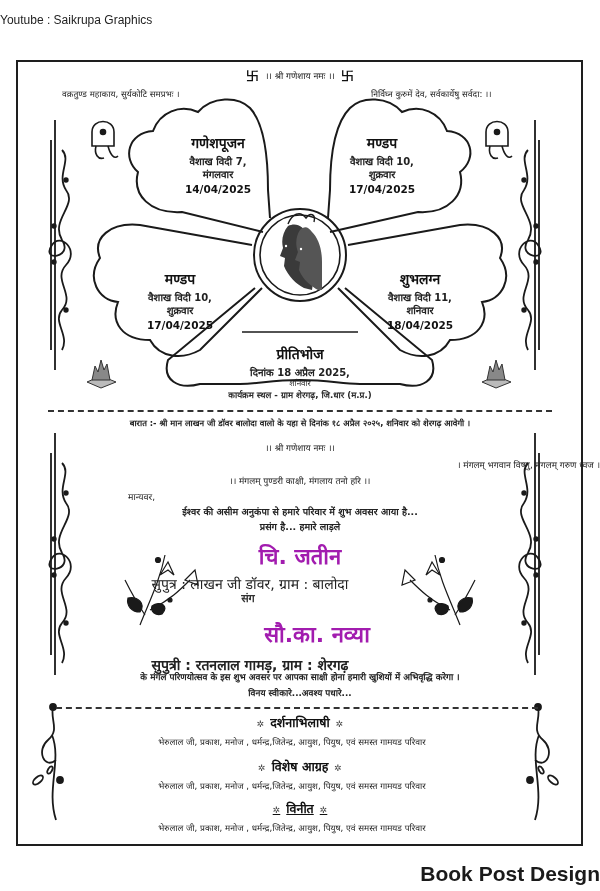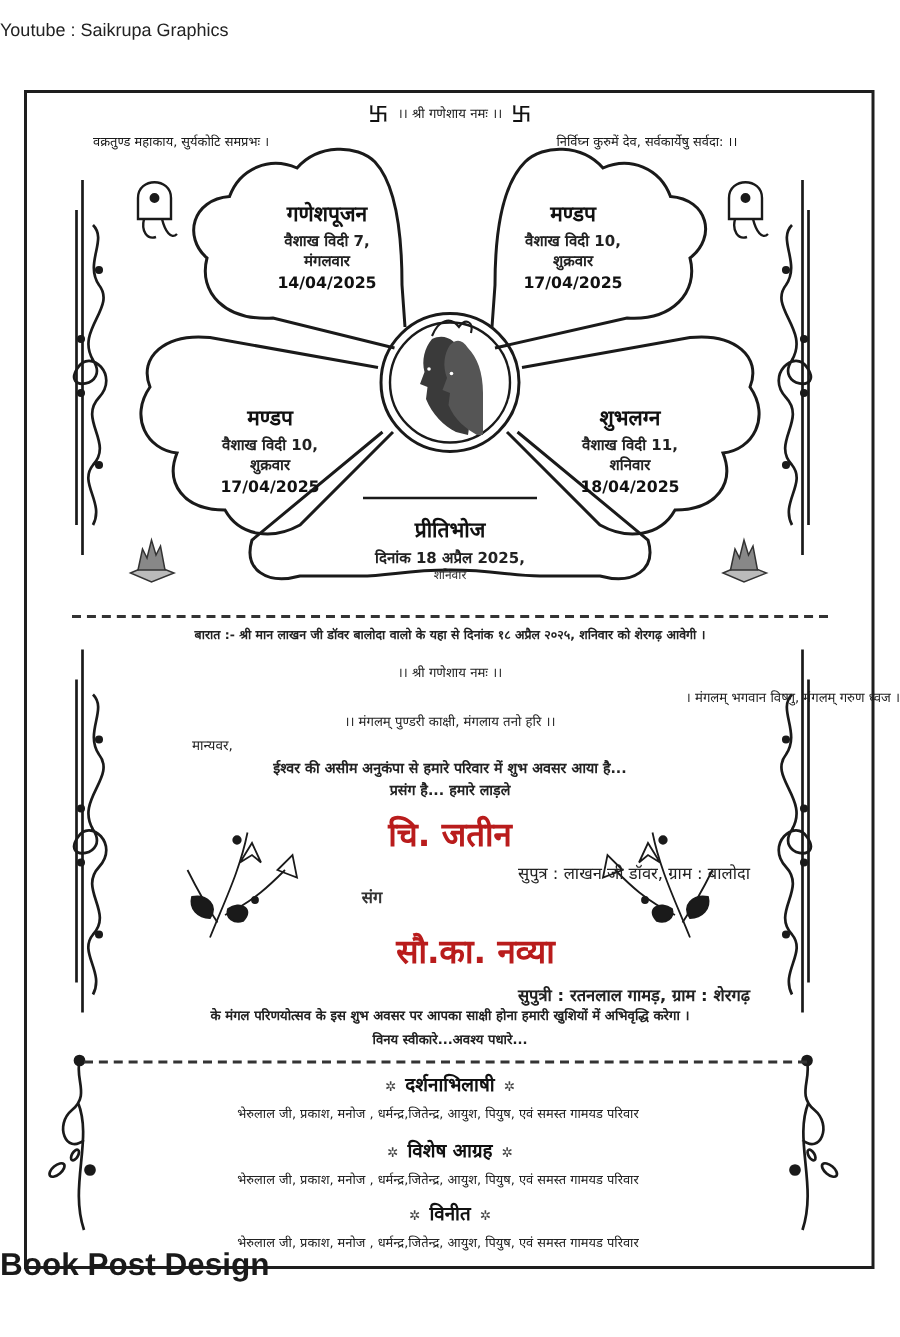--- a/index.html
+++ b/index.html
@@ -29,29 +29,29 @@
   .petal-date { font-size: 10.5px; font-weight: bold; color: #111; }
 
   .dash-sep { position: absolute; height: 0; border-top: 2px dashed #333; }
 
   .barat { position: absolute; top: 417px; left: 0; width: 600px; text-align: center; font-size: 8.3px; font-weight: bold; color: #222; }
 
   .mid-line { position: absolute; left: 0; width: 600px; text-align: center; font-size: 8.8px; color: #222; }
   .greeting { position: absolute; top: 490px; left: 128px; font-size: 9px; color: #222; }
   .body-line { position: absolute; left: 0; width: 600px; text-align: center; font-size: 9.5px; font-weight: bold; color: #222; }
 
-  .name-big { position: absolute; left: 0; width: 600px; text-align: center; font-size: 22px; font-weight: bold; color: #b91c1c; }
-  .parent-line { position: absolute; left: 0; width: 500px; text-align: right; font-size: 11px; color: #222; }
+  .name-big { position: absolute; left: 0; width: 600px; text-align: center; font-size: 22px; font-weight: bold; color: #a21caf; }
+  .parent-line { position: absolute; left: 0; width: 500px; text-align: center; font-size: 14px; color: #222; }
   .sang { position: absolute; left: 0; width: 496px; text-align: center; font-size: 11px; font-weight: bold; color: #333; }
 
   .sec-title { position: absolute; left: 0; width: 600px; text-align: center; font-size: 12.5px; font-weight: bold; color: #111; }
   .sec-names { position: absolute; left: 0; width: 584px; text-align: center; font-size: 8.6px; color: #222; }
   .star { font-size: 9px; color: #444; margin: 0 6px; }
 
-  .footer-title { position: absolute; top: 832px; left: 0; width: 600px; text-align: left;
+  .footer-title { position: absolute; top: 862px; left: 0; width: 600px; text-align: right;
     font-family: "Liberation Sans", sans-serif; font-weight: bold; font-size: 21px; color: #1a1a1a; }
 </style>
 </head>
 <body>
 
 <div class="yt-credit">Youtube : Saikrupa Graphics</div>
 
 <div class="card-border"></div>
 
 <div class="top-mantra hindi">
@@ -210,20 +210,21 @@
   <div class="petal-title">शुभलग्न</div>
   <div class="petal-line">वैशाख विदी 11,</div>
   <div class="petal-line">शनिवार</div>
   <div class="petal-date">18/04/2025</div>
 </div>
 
 <div class="petal-text hindi" style="left:180px; top:333px; width:240px;">
   <div class="petal-title">प्रीतिभोज</div>
   <div class="petal-line">दिनांक 18 अप्रैल 2025,</div>
   <div class="xs">शनिवार</div>
+  <div class="sm" style="font-weight:bold;">कार्यक्रम स्थल - ग्राम शेरगढ़, जि.धार (म.प्र.)</div>
 </div>
 
 <div class="dash-sep" style="top:410px; left:48px; width:504px;"></div>
 
 <div class="barat hindi">बारात :- श्री मान लाखन जी डॉवर बालोदा वालो के यहा से दिनांक १८ अप्रैल २०२५, शनिवार को शेरगढ़ आवेगी ।</div>
 
 <div class="mid-line hindi" style="top:442px;">।। श्री गणेशाय नमः ।।</div>
 <div class="mid-line hindi" style="top:459px;text-align:right;">। मंगलम् भगवान विष्णु, मंगलम् गरुण ध्वज ।</div>
 <div class="mid-line hindi" style="top:475px;">।। मंगलम् पुण्डरी काक्षी, मंगलाय तनो हरि ।।</div>
 
@@ -247,18 +248,18 @@
 <div class="sec-title hindi" style="top:714px;">
   <span class="star">✲</span><span>दर्शनाभिलाषी</span><span class="star">✲</span>
 </div>
 <div class="sec-names hindi" style="top:736px;">भेरुलाल जी,  प्रकाश, मनोज , धर्मन्द्र,जितेन्द्र, आयुश, पियुष, एवं समस्त गामयड परिवार</div>
 
 <div class="sec-title hindi" style="top:758px;">
   <span class="star">✲</span><span>विशेष आग्रह</span><span class="star">✲</span>
 </div>
 <div class="sec-names hindi" style="top:780px;">भेरुलाल जी,  प्रकाश, मनोज , धर्मन्द्र,जितेन्द्र, आयुश, पियुष, एवं समस्त गामयड परिवार</div>
 
-<div class="sec-title hindi" style="top:800px;">
+<div class="sec-title hindi" style="top:800px;text-decoration:underline;">
   <span class="star">✲</span><span>विनीत</span><span class="star">✲</span>
 </div>
 <div class="sec-names hindi" style="top:822px;">भेरुलाल जी,  प्रकाश, मनोज , धर्मन्द्र,जितेन्द्र, आयुश, पियुष, एवं समस्त गामयड परिवार</div>
 
 <div class="footer-title">Book Post Design</div>
 
 </body></html>

